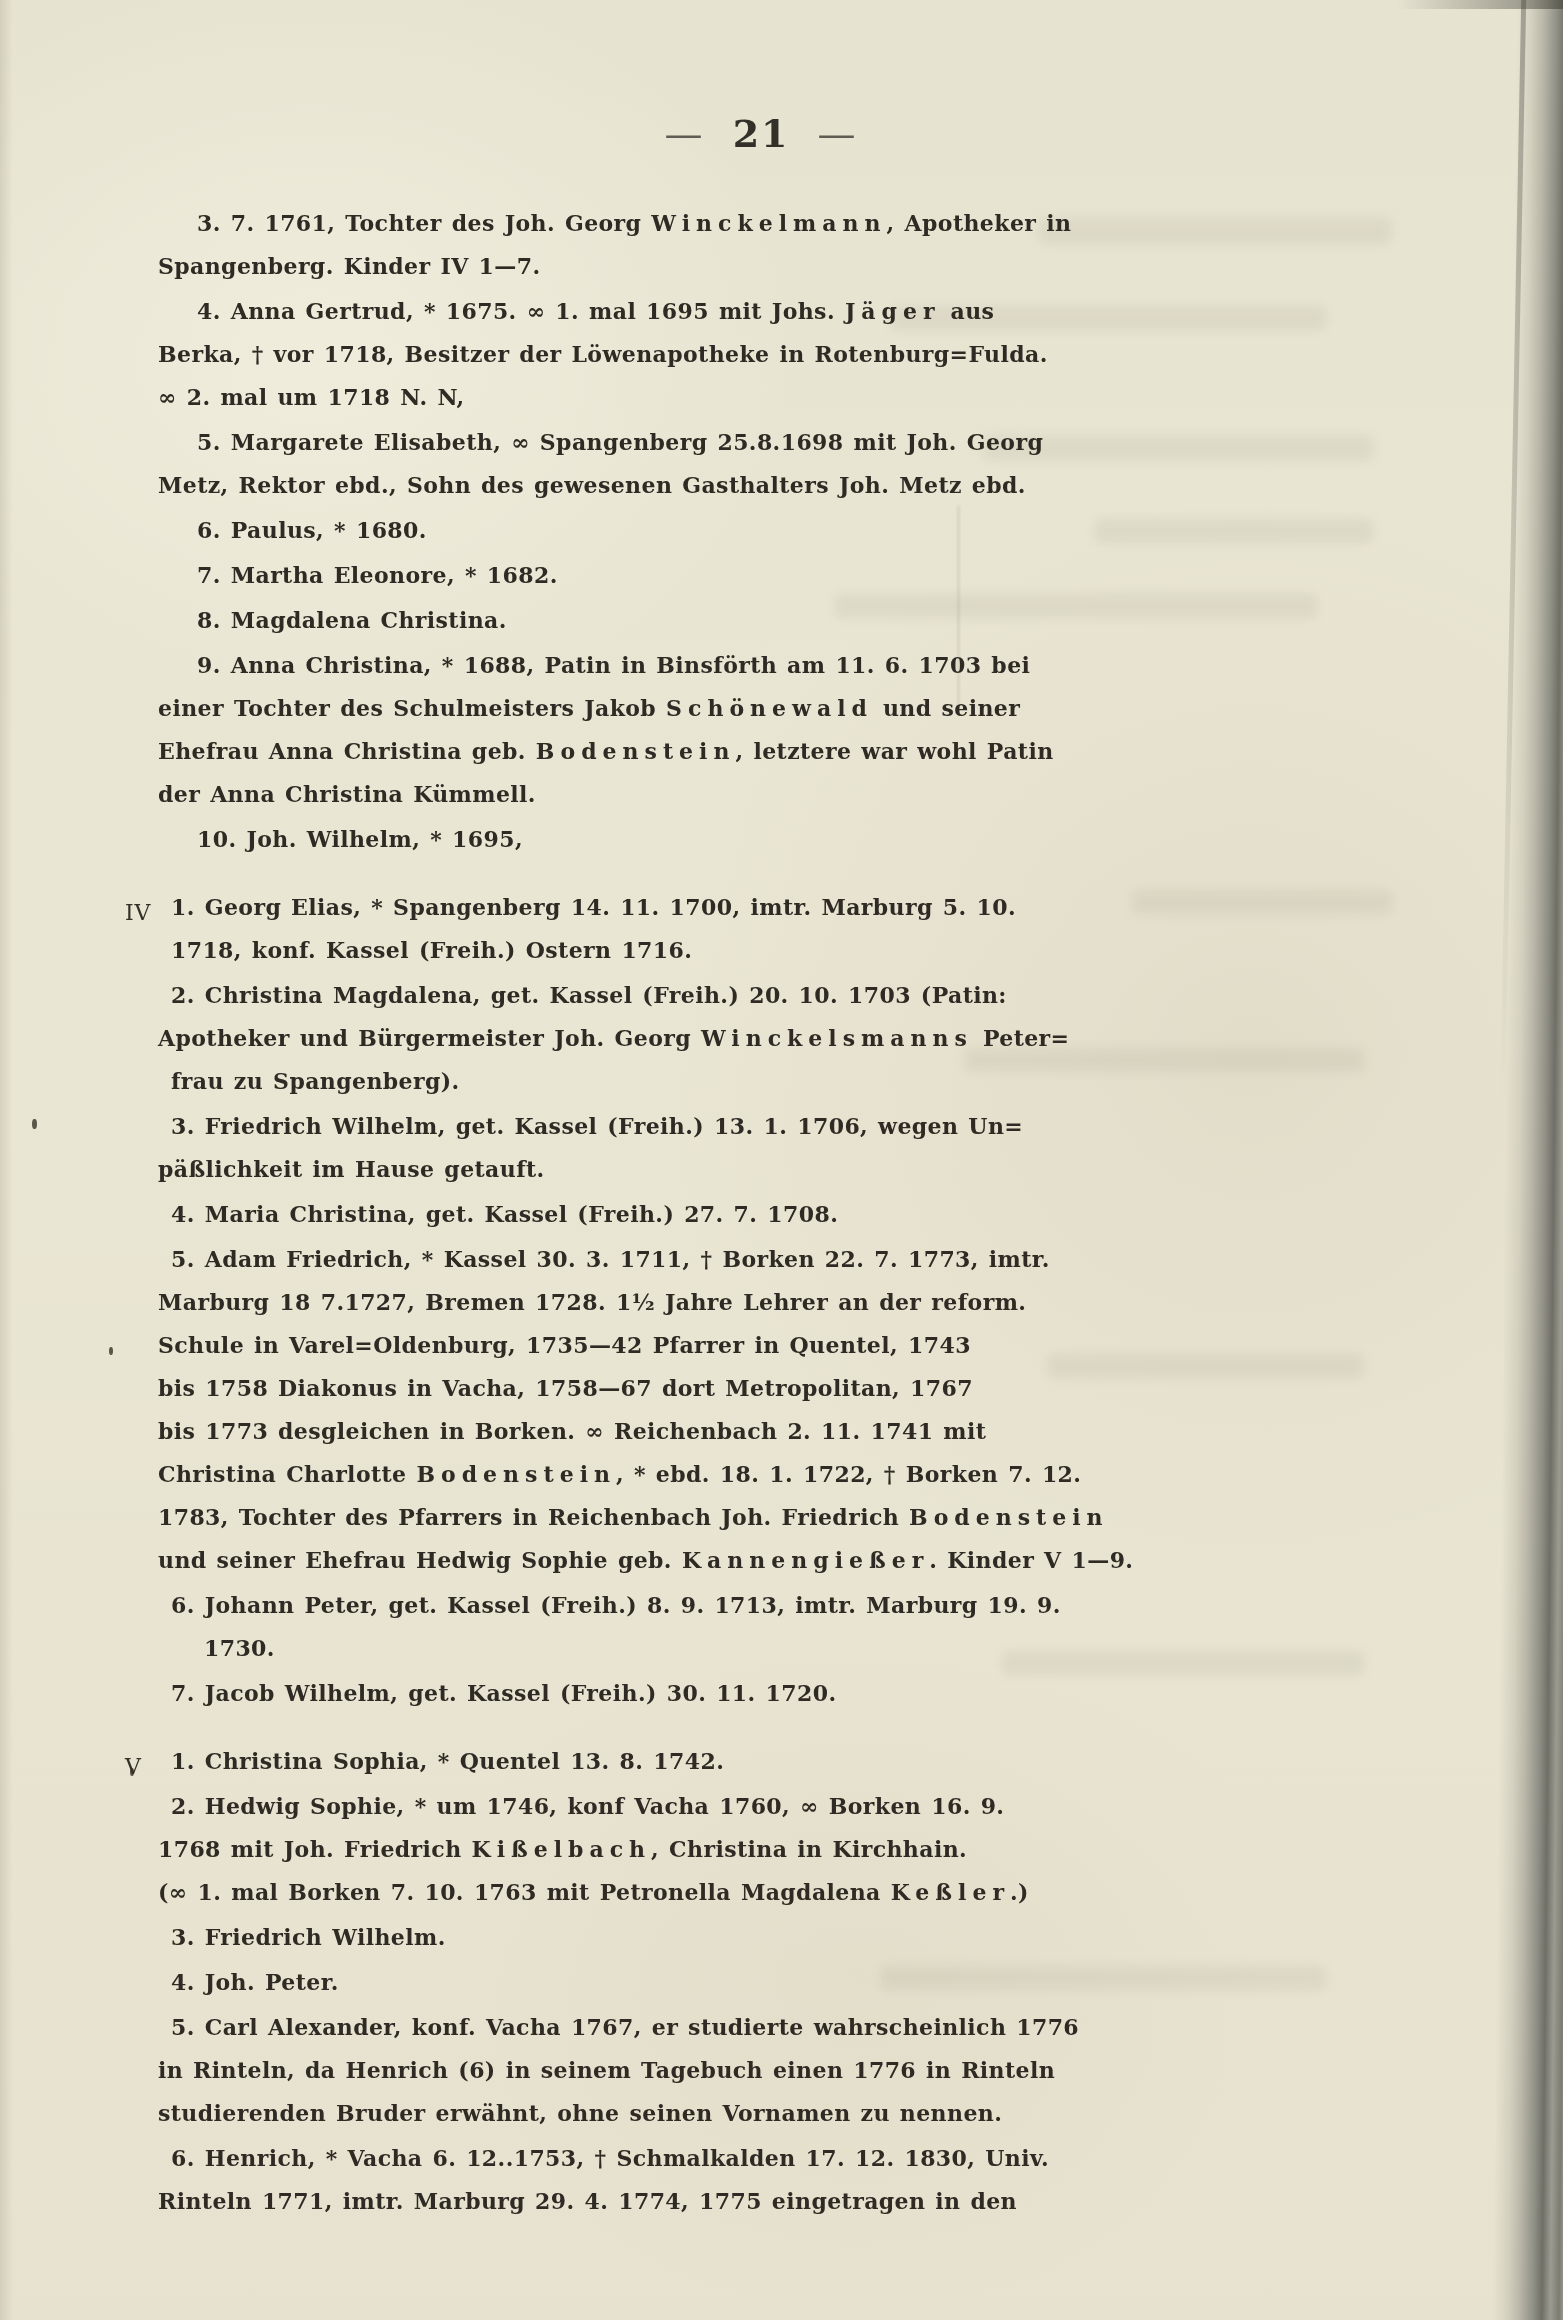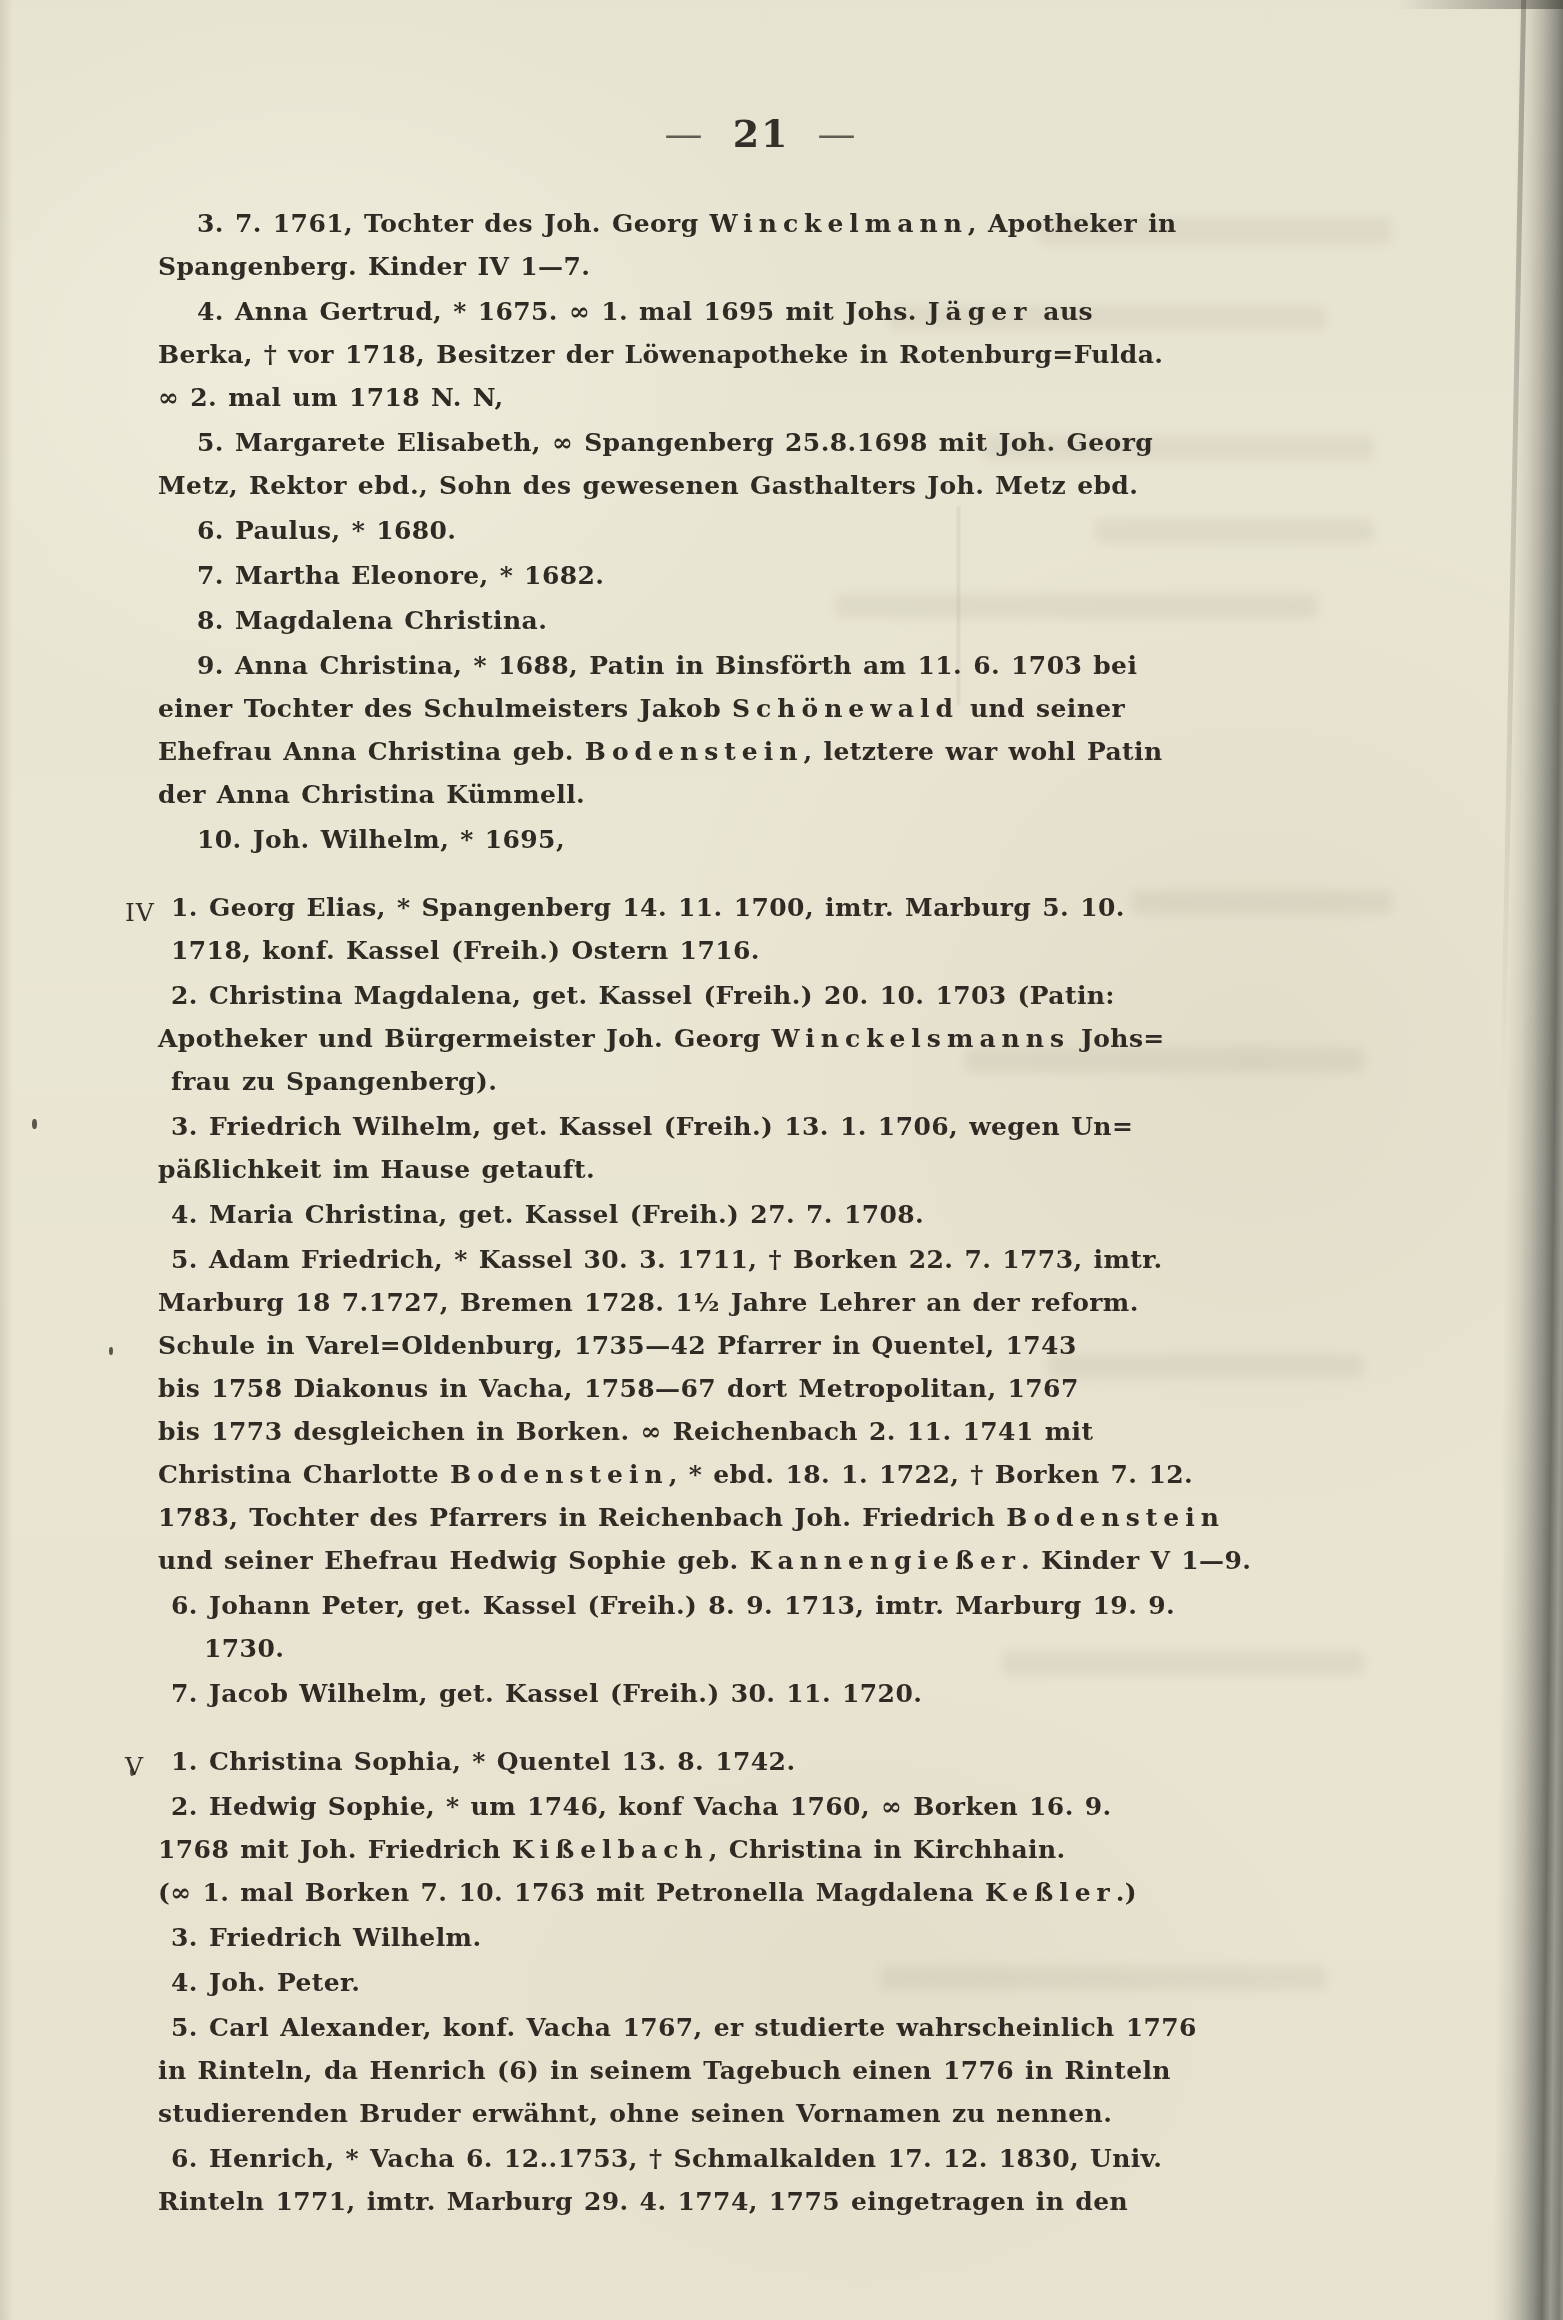--- a/index.html
+++ b/index.html
@@ -64,21 +64,21 @@
     text-align:center; font-size:38px; font-weight:700;
     letter-spacing:1.9px; color:#33302a;
   }
   .pageno .dash{opacity:0.75; font-weight:400;}
   
   .textblock{
     position:absolute; left:158px; top:202px; width:1215px;
   }
   .line{
     position:relative; height:43px; line-height:43px;
-    font-size:25px; font-weight:700;
+    font-size:22px; font-weight:700;
     letter-spacing:0.4px; word-spacing:1.9px;
     white-space:nowrap;
   }
   .i-first{padding-left:39px;}   
   .i-num{padding-left:13px;}     
   .i-body{padding-left:0;}
   .i-cont2{padding-left:46px;}   
   .g-entry{margin-top:2px;}
   .g-sect{margin-top:25px;}
   .marker{
@@ -132,21 +132,21 @@
       <div class="line i-first g-entry"><span>7. Martha Eleonore, * 1682.</span></div>
       <div class="line i-first g-entry"><span>8. Magdalena Christina.</span></div>
       <div class="line i-first g-entry"><span>9. Anna Christina, * 1688, Patin in Binsförth am 11. 6. 1703 bei</span></div>
       <div class="line i-body"><span>einer Tochter des Schulmeisters Jakob </span><span class="sp">Schönewald</span><span> und seiner</span></div>
       <div class="line i-body"><span>Ehefrau Anna Christina geb. </span><span class="sp">Bodenstein</span><span>, letztere war wohl Patin</span></div>
       <div class="line i-body"><span>der Anna Christina Kümmell.</span></div>
       <div class="line i-first g-entry"><span>10. Joh. Wilhelm, * 1695,</span></div>
       <div class="line i-num g-sect"><span class="marker">IV</span><span>1. Georg Elias, * Spangenberg 14. 11. 1700, imtr. Marburg 5. 10.</span></div>
       <div class="line i-num"><span>1718, konf. Kassel (Freih.) Ostern 1716.</span></div>
       <div class="line i-num g-entry"><span>2. Christina Magdalena, get. Kassel (Freih.) 20. 10. 1703 (Patin:</span></div>
-      <div class="line i-body"><span>Apotheker und Bürgermeister Joh. Georg </span><span class="sp">Winckelsmanns</span><span> Johs=</span></div>
+      <div class="line i-body"><span>Apotheker und Bürgermeister Joh. Georg </span><span class="sp">Winckelsmanns</span><span> Peter=</span></div>
       <div class="line i-num"><span>frau zu Spangenberg).</span></div>
       <div class="line i-num g-entry"><span>3. Friedrich Wilhelm, get. Kassel (Freih.) 13. 1. 1706, wegen Un=</span></div>
       <div class="line i-body"><span>päßlichkeit im Hause getauft.</span></div>
       <div class="line i-num g-entry"><span>4. Maria Christina, get. Kassel (Freih.) 27. 7. 1708.</span></div>
       <div class="line i-num g-entry"><span>5. Adam Friedrich, * Kassel 30. 3. 1711, † Borken 22. 7. 1773, imtr.</span></div>
       <div class="line i-body"><span>Marburg 18 7.1727, Bremen 1728.  1½ Jahre Lehrer an der reform.</span></div>
       <div class="line i-body"><span>Schule in Varel=Oldenburg,  1735—42 Pfarrer in Quentel,  1743</span></div>
       <div class="line i-body"><span>bis 1758 Diakonus in Vacha, 1758—67 dort Metropolitan, 1767</span></div>
       <div class="line i-body"><span>bis 1773 desgleichen in Borken.  ∞ Reichenbach 2. 11. 1741 mit</span></div>
       <div class="line i-body"><span>Christina Charlotte </span><span class="sp">Bodenstein</span><span>, * ebd. 18. 1. 1722, † Borken 7. 12.</span></div>

